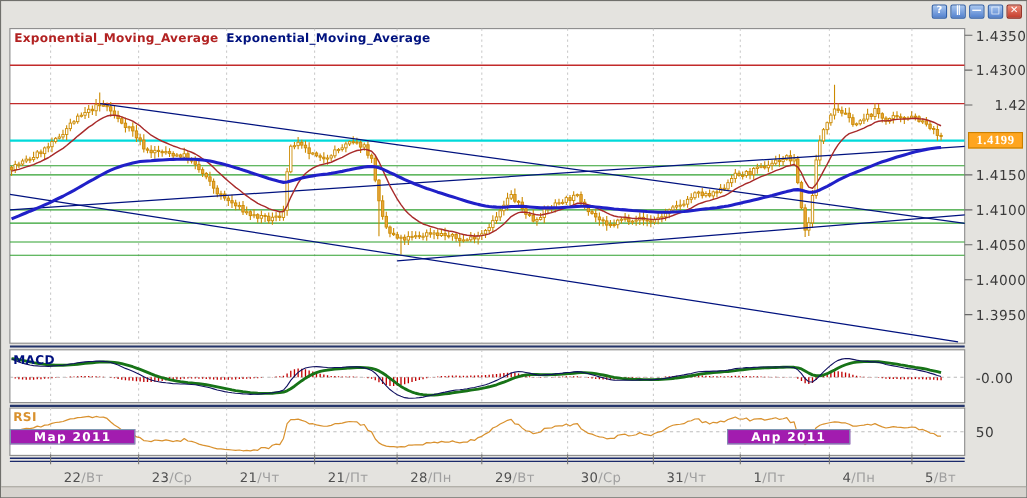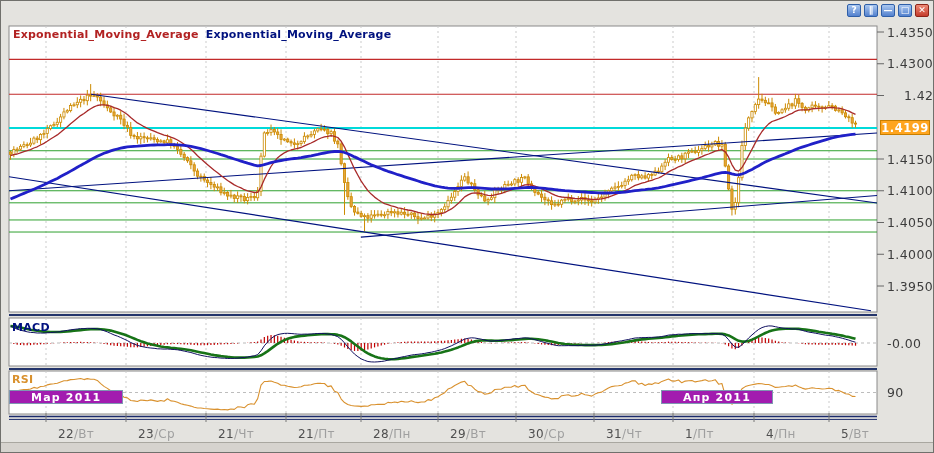--- a/index.html
+++ b/index.html
@@ -907,23 +907,23 @@
 
   <div class="legend">
     <span id="leg0" style="color: rgb(178, 34, 34);">Exponential_Moving_Average</span>
     <span id="leg1" style="color: rgb(0, 18, 127);">Exponential_Moving_Average</span>
   </div>
 
   <div class="pane-label" id="macdLabel" style="left:11px;top:320px;color:#00107F;">MACD</div>
   <div class="pane-label" id="rsiLabel" style="left:11px;top:372px;color:#D9912E;">RSI</div>
 
   <div class="ticklbl" style="left:886px;top:335px;">-0.00</div>
-  <div class="ticklbl" style="left:886px;top:384px;">90</div>
+  <div class="ticklbl" style="left:886px;top:384px;">50</div>
 
-  <div class="pricebadge" id="priceBadge" style="top: 118.885px; background: rgb(255, 165, 31);">1.4199</div>
+  <div class="pricebadge" id="priceBadge" style="top: 118.885px; background: rgb(255, 165, 31); font-family: Liberation Serif, serif;">1.4199</div>
 
   <div id="yAxisLabels">
       <div class="ticklbl" style="left: 886px; top: 23.5px;">1.4350</div>
       <div class="ticklbl" style="left: 886px; top: 55.25px;">1.4300</div>
       <div class="ticklbl" style="left: 886px; top: 87px; margin-left: 17px;">1.4250</div>
       <div class="ticklbl" style="left: 886px; top: 150.5px;">1.4150</div>
       <div class="ticklbl" style="left: 886px; top: 182.25px;">1.4100</div>
       <div class="ticklbl" style="left: 886px; top: 214px;">1.4050</div>
       <div class="ticklbl" style="left: 886px; top: 245.75px;">1.4000</div>
       <div class="ticklbl" style="left: 886px; top: 277.5px;">1.3950</div>

